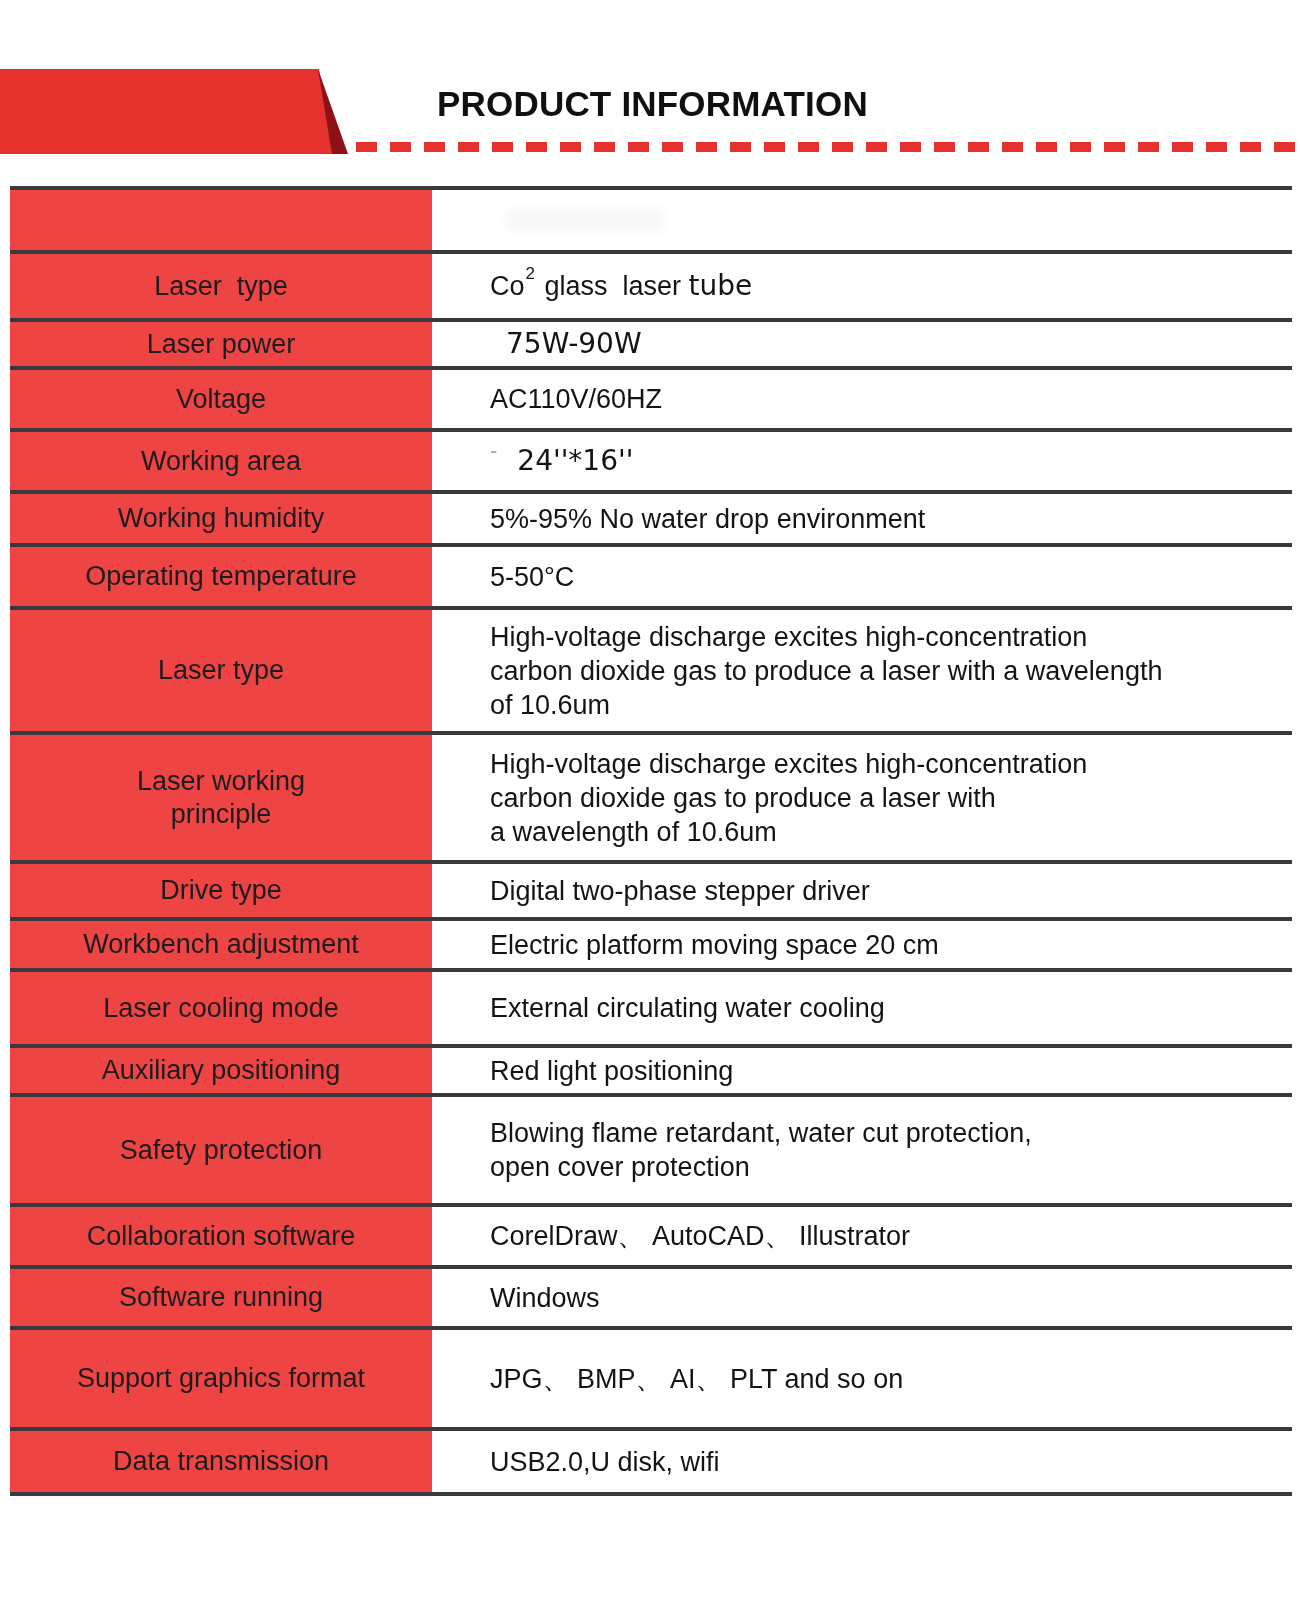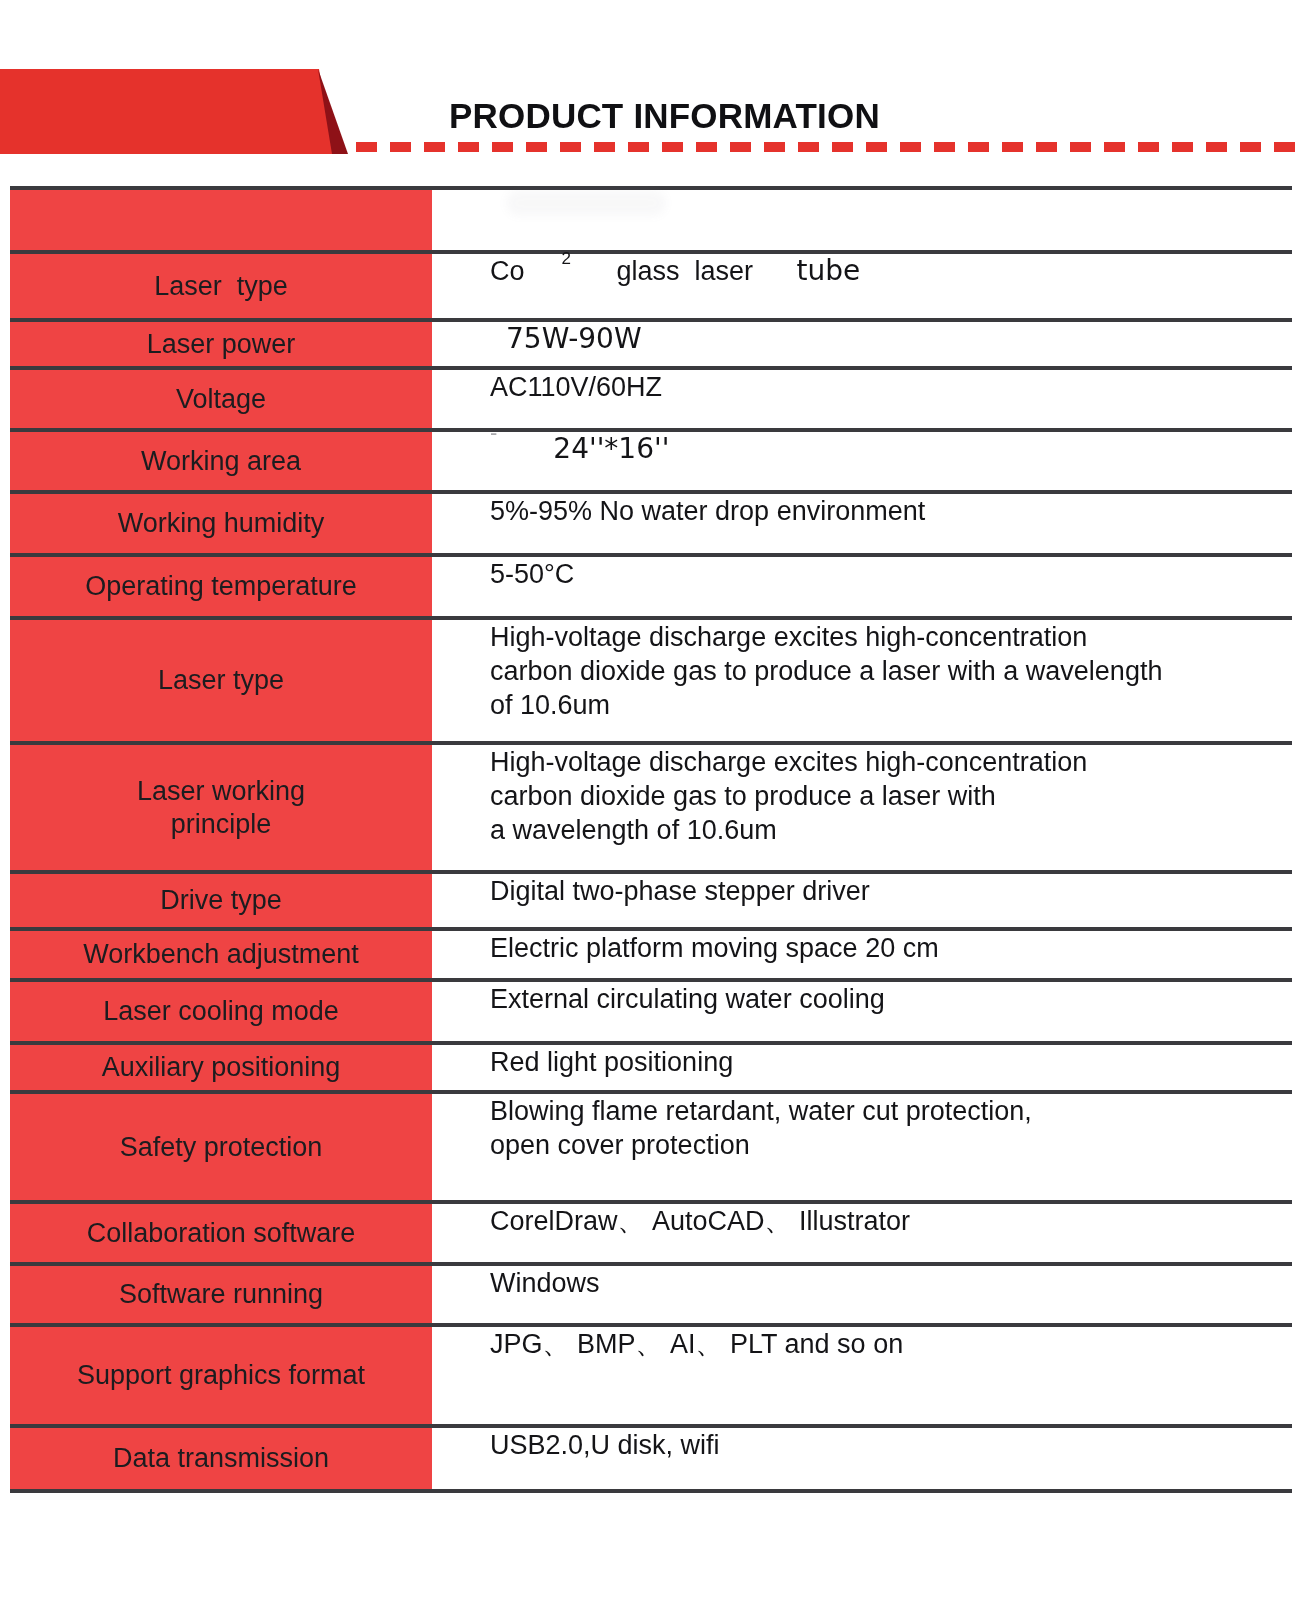--- a/index.html
+++ b/index.html
@@ -3,44 +3,44 @@
 <meta charset="utf-8">
 <style>
   html,body{margin:0;padding:0;}
   body{
     width:1300px;height:1607px;position:relative;background:#ffffff;
     font-family:"Liberation Sans",sans-serif;overflow:hidden;
   }
   
   .banner-svg{position:absolute;left:0;top:69px;display:block;}
   .page-title{
-    position:absolute;left:437px;top:85px;margin:12px;
+    position:absolute;left:437px;top:85px;margin:0;
     font-size:35px;line-height:38px;font-weight:700;color:#101013;
     letter-spacing:0.2px;white-space:nowrap;
   }
   .dashed-rule{
     position:absolute;left:356px;top:142px;height:10px;width:944px;
     background:repeating-linear-gradient(90deg,#e5322c 0 21px,transparent 21px 34px);
   }
   
   .spec-table{
     position:absolute;left:10px;top:186px;width:1282px;
     border-top:4px solid #3a3a3e;
   }
   .row{display:flex;box-sizing:border-box;border-bottom:4px solid #3a3a3e;}
   .label-cell{
     width:422px;flex:0 0 422px;background:#ef4444;
     display:flex;align-items:center;justify-content:center;
     text-align:center;font-size:27px;line-height:33px;color:#1c1c1f;
     white-space:pre-wrap;
   }
   .value-cell{
-    flex:1;display:flex;align-items:flex-start;
+    flex:1;display:flex;align-items:center;
     padding-left:58px;font-size:27px;line-height:34px;color:#141417;
-    white-space:pre-wrap;box-sizing:border-box;gap:36px;
+    white-space:pre-wrap;box-sizing:border-box;
   }
   .alt-font{font-family:"DejaVu Sans",sans-serif;font-size:28px;}
   .sup-2{font-size:17px;position:relative;top:-12px;margin:0 2px 0 1px;font-weight:400;}
   .indent-sm{margin-left:16px;}
   .stray-mark{
     font-size:22px;color:#a9a9ad;transform:translateY(-10px);
     margin-right:20px;line-height:22px;
   }
   .ghost-blob{
     width:160px;height:26px;margin-left:74px;border-radius:14px;
@@ -81,21 +81,21 @@
   <div class="row" style="height:62px">
     <div class="label-cell">Voltage</div>
     <div class="value-cell">AC110V/60HZ</div>
   </div>
 
   <div class="row" style="height:62px">
     <div class="label-cell">Working area</div>
     <div class="value-cell"><span class="stray-mark">-</span><span class="alt-font">24''*16''</span></div>
   </div>
 
-  <div class="row" style="height:63px">
+  <div class="row" style="height:53px">
     <div class="label-cell">Working humidity</div>
     <div class="value-cell">5%-95% No water drop environment</div>
   </div>
 
   <div class="row" style="height:63px">
     <div class="label-cell">Operating temperature</div>
     <div class="value-cell">5-50°C</div>
   </div>
 
   <div class="row" style="height:125px">
@@ -116,21 +116,21 @@
   <div class="row" style="height:57px">
     <div class="label-cell">Drive type</div>
     <div class="value-cell">Digital two-phase stepper driver</div>
   </div>
 
   <div class="row" style="height:51px">
     <div class="label-cell">Workbench adjustment</div>
     <div class="value-cell">Electric platform moving space 20 cm</div>
   </div>
 
-  <div class="row" style="height:63px">
+  <div class="row" style="height:76px">
     <div class="label-cell">Laser cooling mode</div>
     <div class="value-cell">External circulating water cooling</div>
   </div>
 
   <div class="row" style="height:49px">
     <div class="label-cell">Auxiliary positioning</div>
     <div class="value-cell">Red light positioning</div>
   </div>
 
   <div class="row" style="height:110px">

